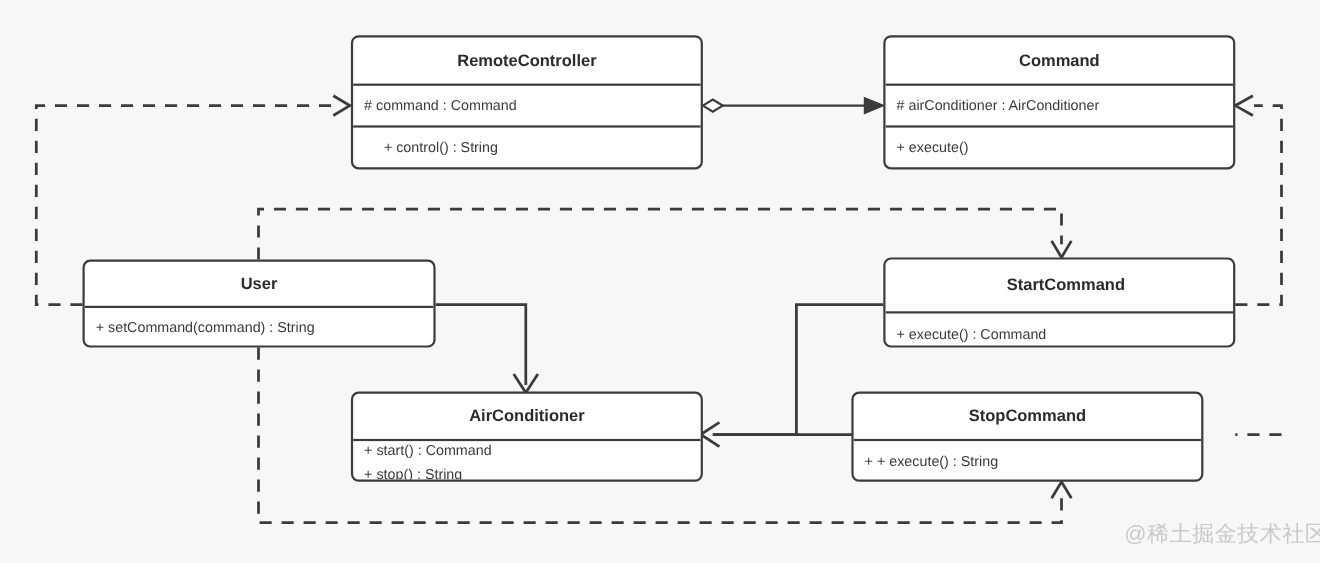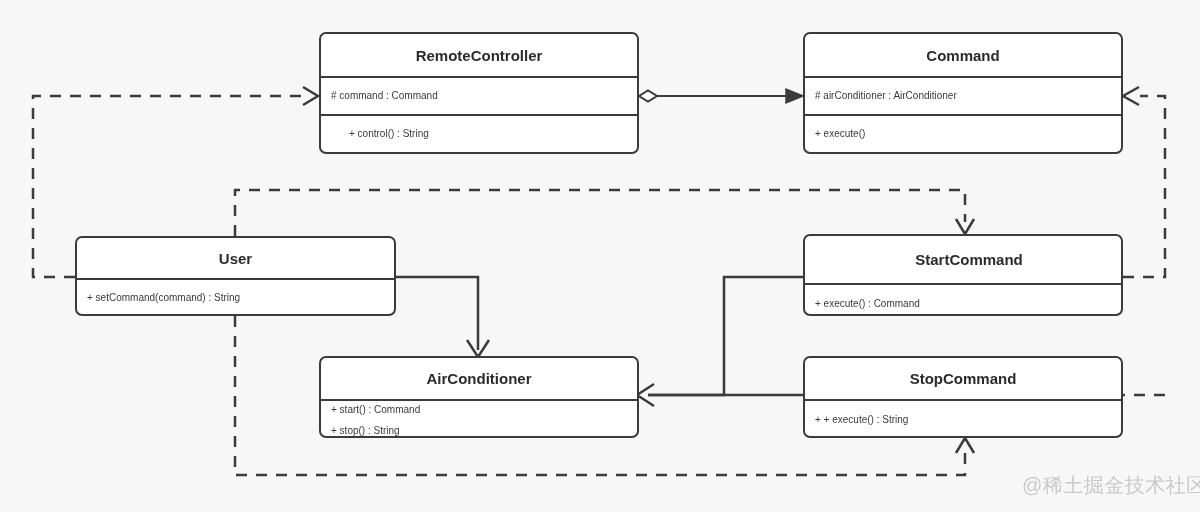--- a/index.html
+++ b/index.html
@@ -50,21 +50,21 @@
   }
   .compartment {
     border-top: 2px solid #3b3b3b;
     box-sizing: border-box;
     padding: 0 10px;
     display: flex;
     flex-direction: column;
     justify-content: center;
   }
   .member {
-    font-size: 10px;
+    font-size: 13px;
     color: #3a3a3a;
     line-height: 20px;
     white-space: nowrap;
   }
   
   #class-remotecontroller { left: 319px; top: 32px;  width: 320px; height: 122px; }
   #class-remotecontroller .class-name  { height: 42px; }
   #class-remotecontroller .c-attrs     { height: 38px; }
   #class-remotecontroller .c-ops       { height: 38px; padding-left: 28px; }
 
@@ -79,21 +79,21 @@
 
   #class-startcommand { left: 803px; top: 234px; width: 320px; height: 82px; }
   #class-startcommand .class-name { height: 47px; margin-left: 12px; }
   #class-startcommand .c-ops      { height: 39px; }
 
   #class-airconditioner { left: 319px; top: 356px; width: 320px; height: 82px; }
   #class-airconditioner .class-name { height: 41px; }
   #class-airconditioner .c-ops      { height: 39px; padding-top: 1px; }
   #class-airconditioner .c-ops .member { line-height: 21px; }
 
-  #class-stopcommand { left: 803px; top: 356px; width: 320px; height: 82px; }
+  #class-stopcommand { left: 774px; top: 356px; width: 320px; height: 82px; }
   #class-stopcommand .class-name { height: 41px; }
   #class-stopcommand .c-ops      { height: 39px; }
 
   #watermark {
     position: absolute;
     left: 1022px;
     top: 472px;
     font-size: 20px;
     color: #c9c9c9;
     letter-spacing: 0.5px;

